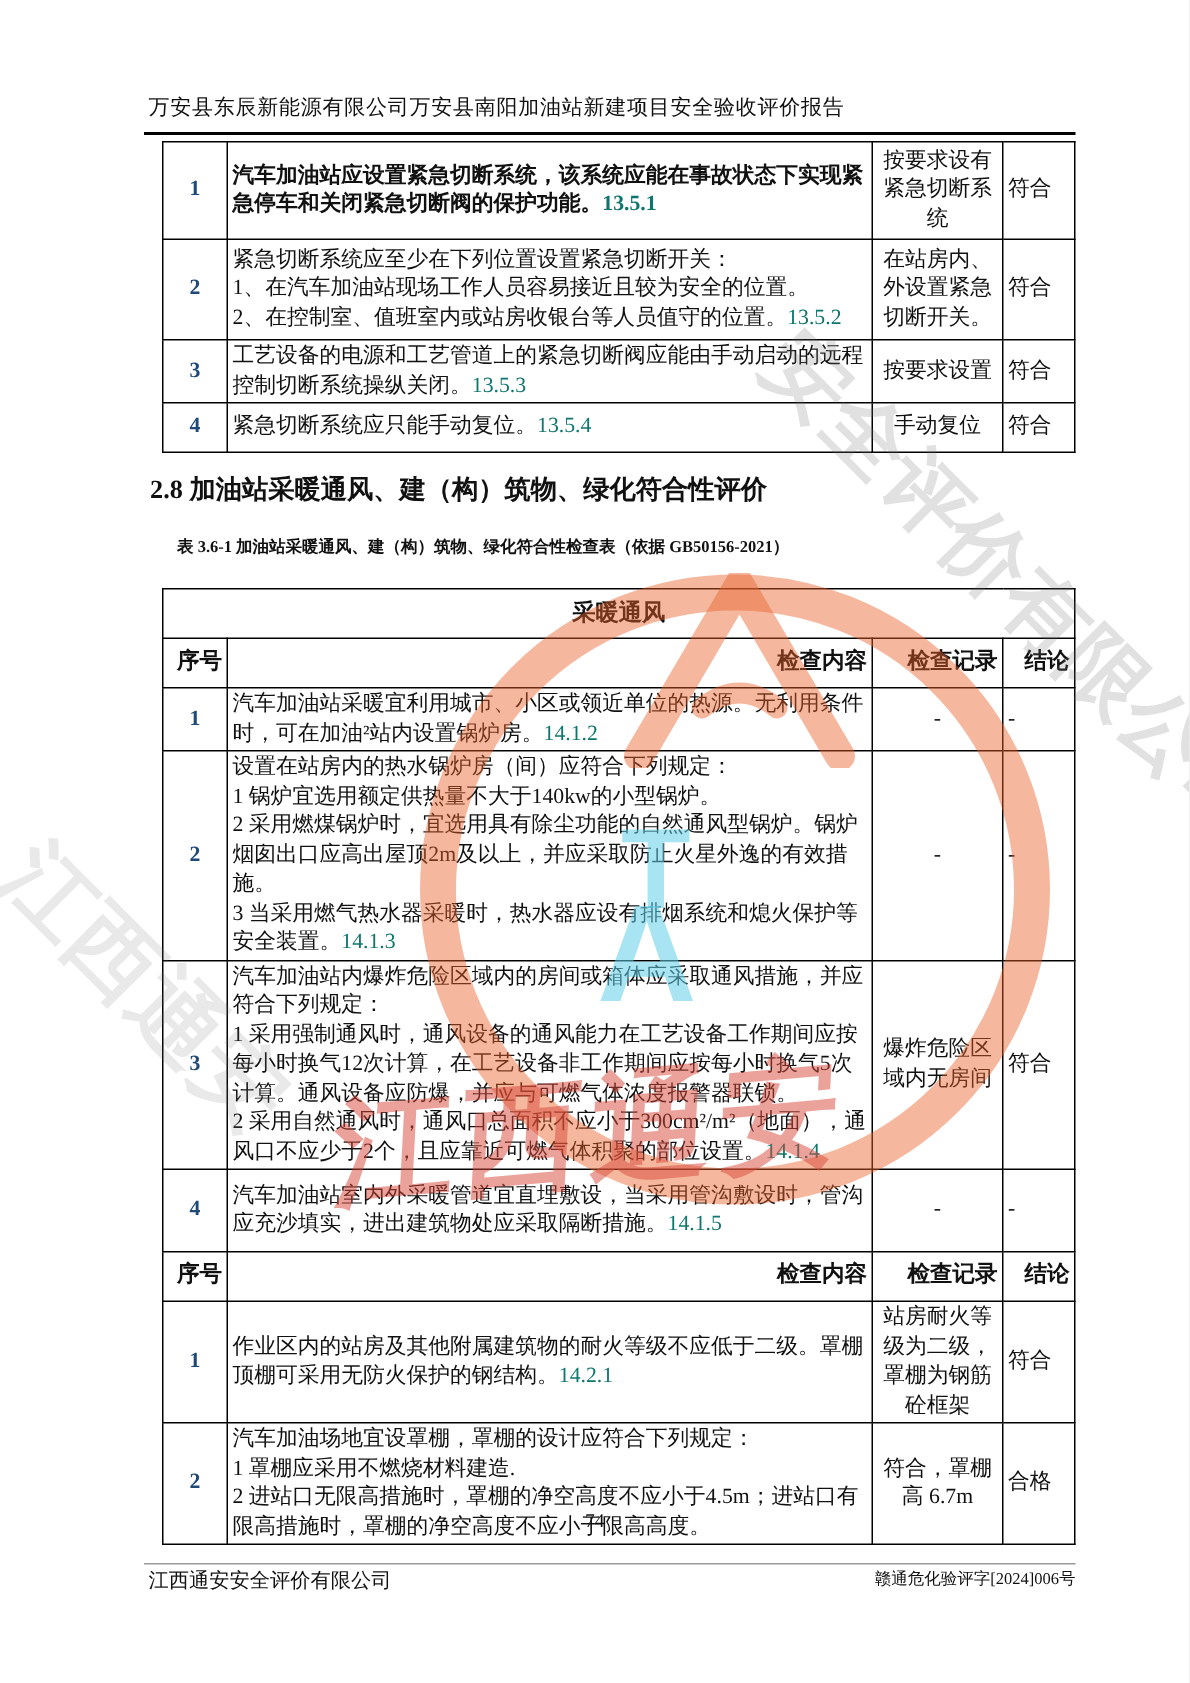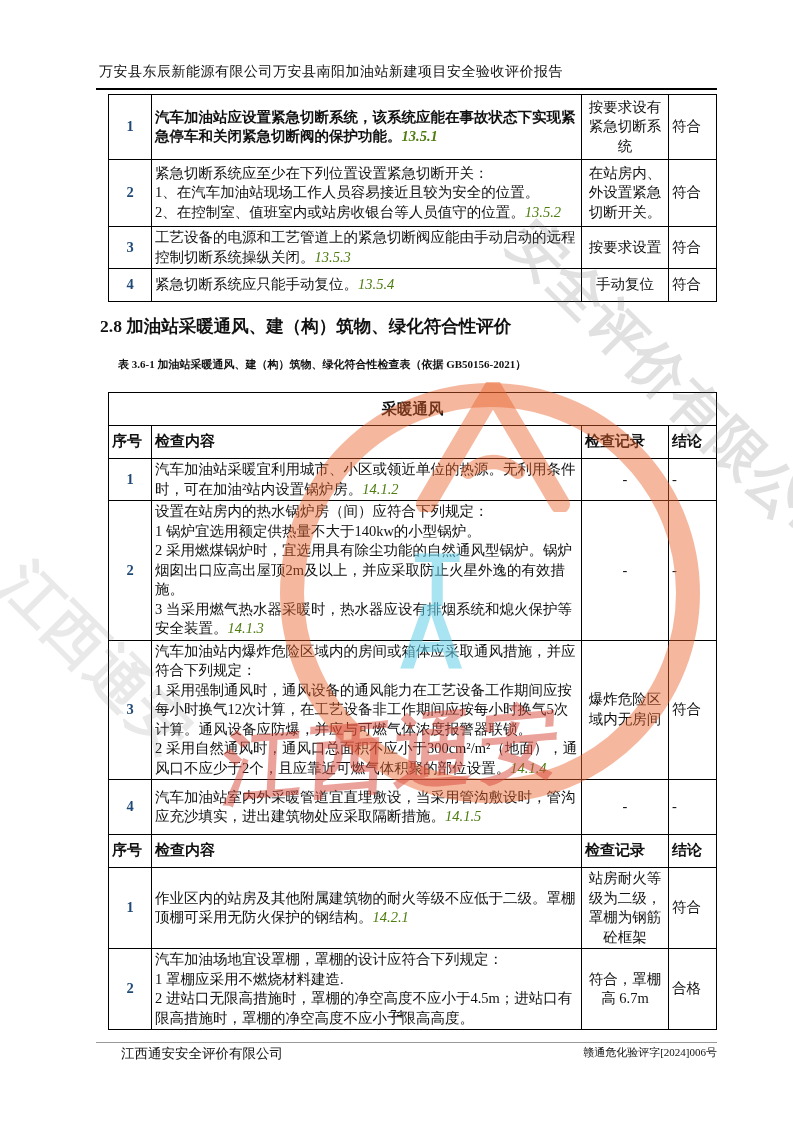--- a/index.html
+++ b/index.html
@@ -12,37 +12,37 @@
   .header-rule{position:absolute;left:96px;top:88px;width:621px;height:2px;background:#000;}
 
   
   table{border-collapse:collapse;table-layout:fixed;width:608px;}
   td{border:1px solid #000;padding:1px 3px;font-size:14.5px;line-height:19.5px;vertical-align:middle;word-break:break-all;}
   .t1{position:absolute;left:108px;top:94px;}
   .t2{position:absolute;left:108px;top:392px;}
   td.no{text-align:center;color:#1f4977;font-weight:bold;padding:0;}
   td.content{text-align:left;}
   td.content .txt{white-space:pre-line;}
-  .ref{color:#4d7c0f;font-style:italic;}
+  .ref{color:#0f766e;}
   td.record{text-align:center;}
   td.concl{text-align:left;}
   td.bold .txt{font-weight:bold;}
   td.sec-title{text-align:center;font-weight:bold;font-size:15.5px;height:30px;}
-  td.colhead{text-align:left;font-weight:bold;font-size:15px;height:30px;}
+  td.colhead{text-align:right;font-weight:bold;font-size:15px;height:30px;}
   tr.h36 td{height:34px;} tr.h54 td{height:52px;} tr.h64 td{height:62px;}
   tr.h66 td{height:64px;} tr.h38 td{height:36px;} tr.h32 td{height:30px;}
   tr.h70 td{height:68px;} tr.h76 td{height:74px;}
 
   
   .sec-heading{position:absolute;left:100px;top:314px;font-size:17.5px;font-weight:bold;}
   .tbl-caption{position:absolute;left:118px;top:357px;font-size:11px;font-weight:bold;}
 
   
   .footer-rule{position:absolute;left:96px;top:1042px;width:621px;height:1px;background:#999;}
-  .footer-left{position:absolute;left:99px;top:1045px;font-size:13.5px;margin-left:22px;}
+  .footer-left{position:absolute;left:99px;top:1045px;font-size:13.5px;}
   .footer-page{position:absolute;left:0;top:1006px;width:793px;text-align:center;font-size:13px;}
   .footer-right{position:absolute;right:76px;top:1045px;font-size:11px;}
 
   
   .wm{position:absolute;pointer-events:none;}
   .wm-ring{left:280px;top:383px;width:372px;height:372px;border:24px solid rgba(233,98,42,.45);border-radius:50%;}
   .wm-logo{left:408px;top:382px;}
   .wm-ta{font-family:"Liberation Sans","DejaVu Sans",sans-serif;font-weight:bold;color:rgba(96,205,232,.55);}
   .wm-ta-t{left:414px;top:536px;font-size:76px;}
   .wm-ta-a{left:398px;top:584px;font-size:92px;}

